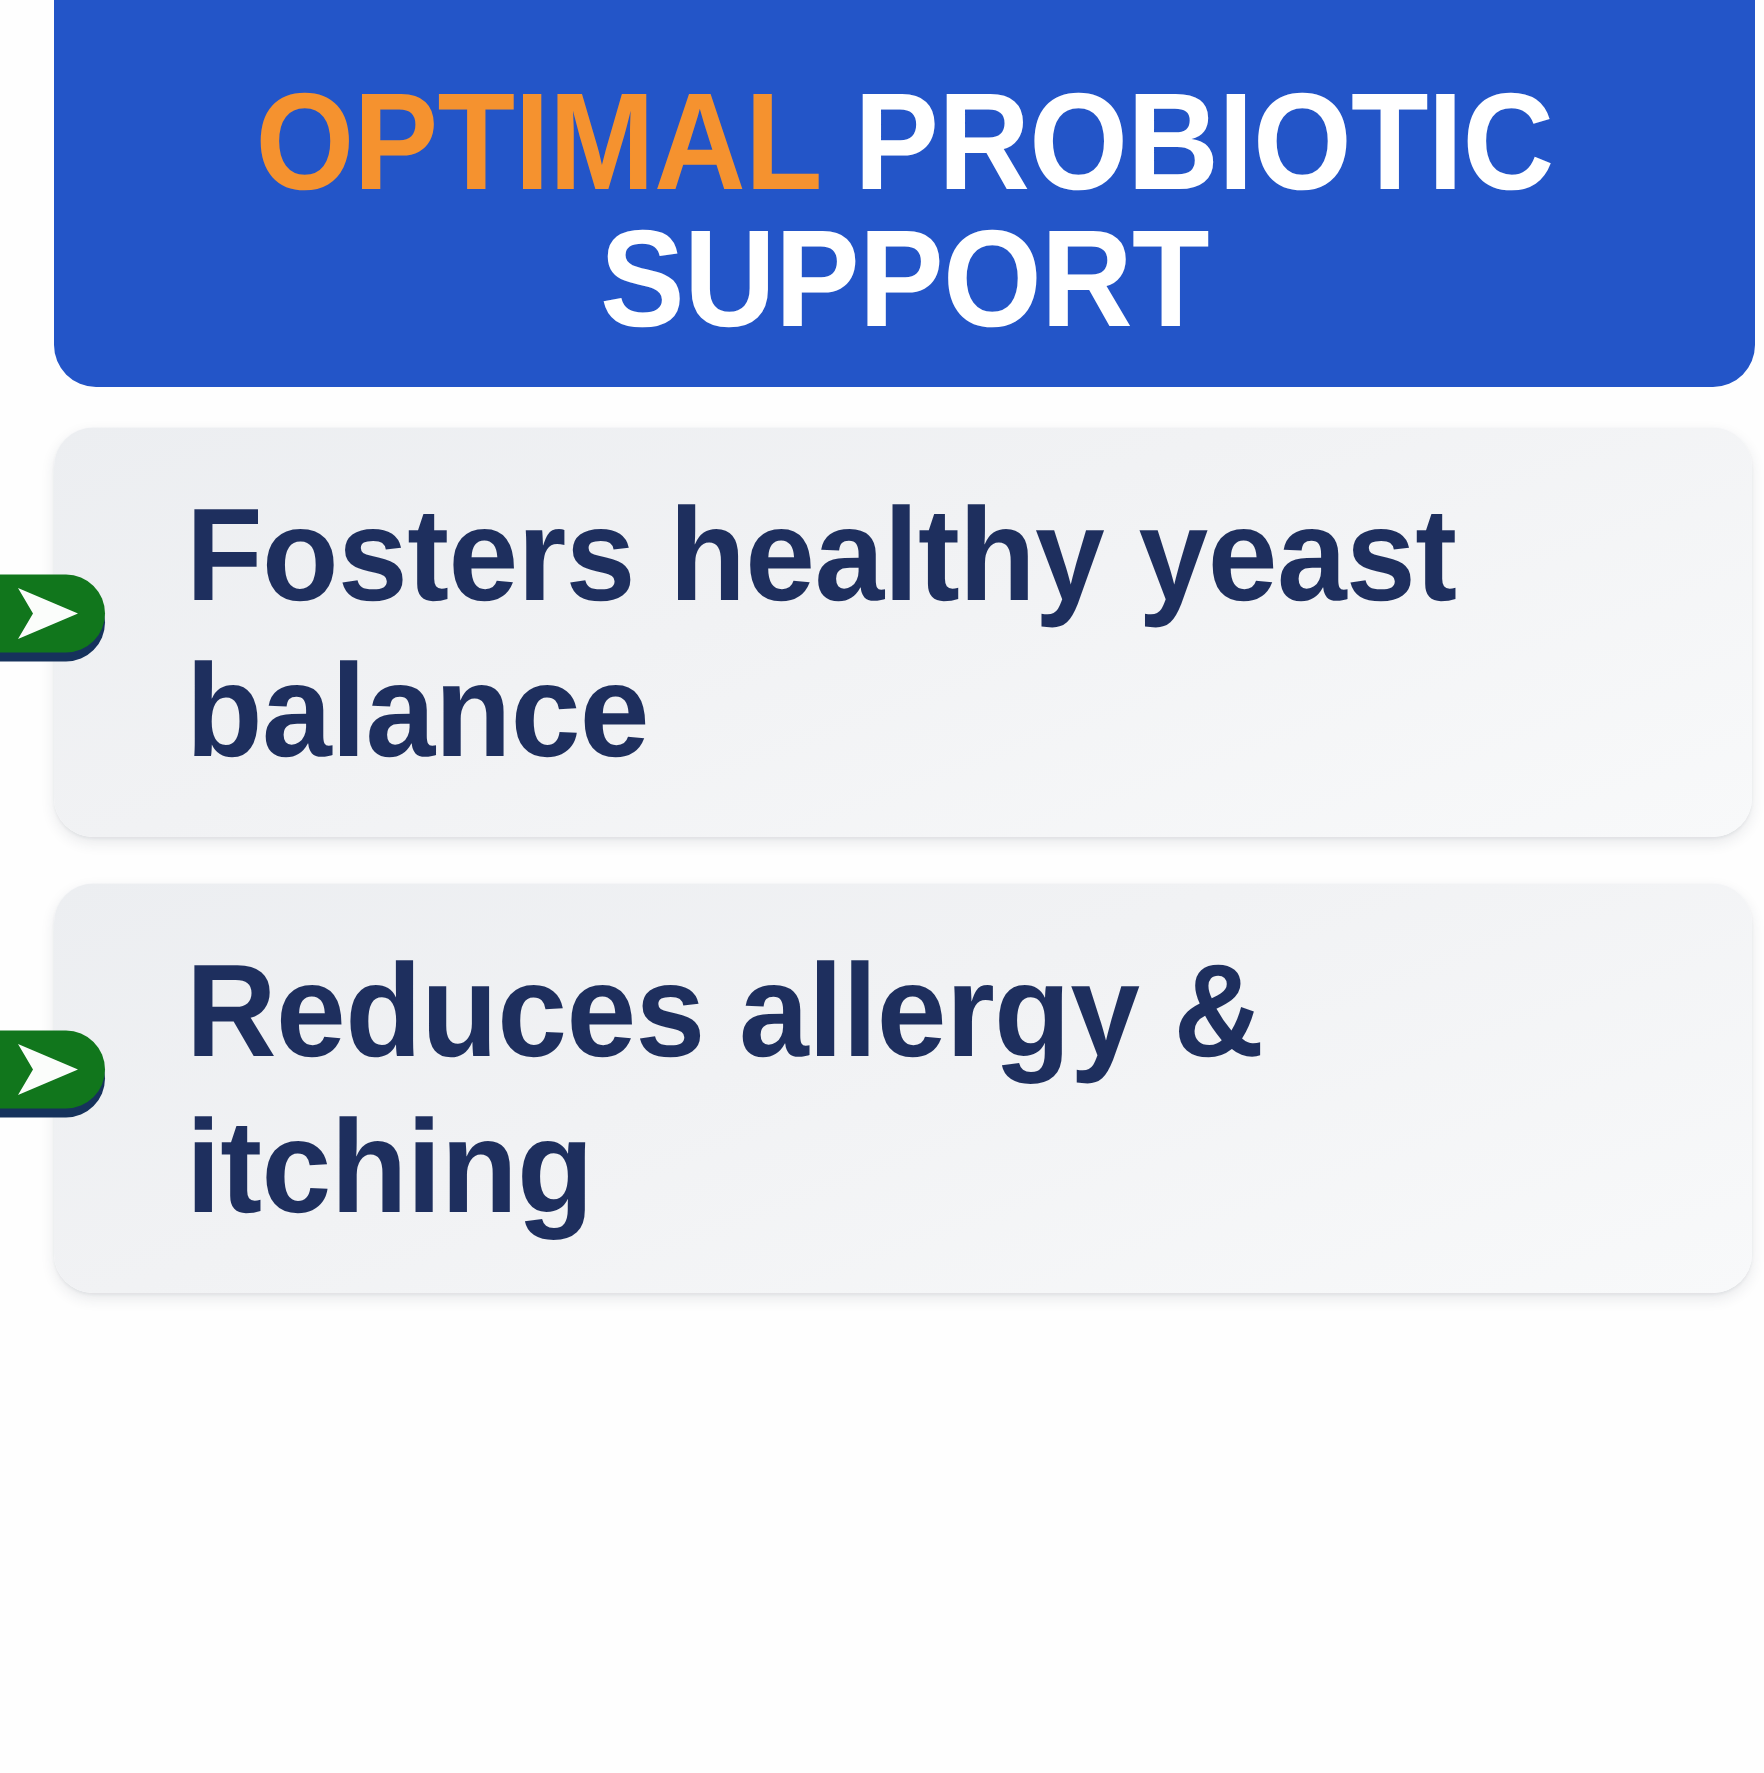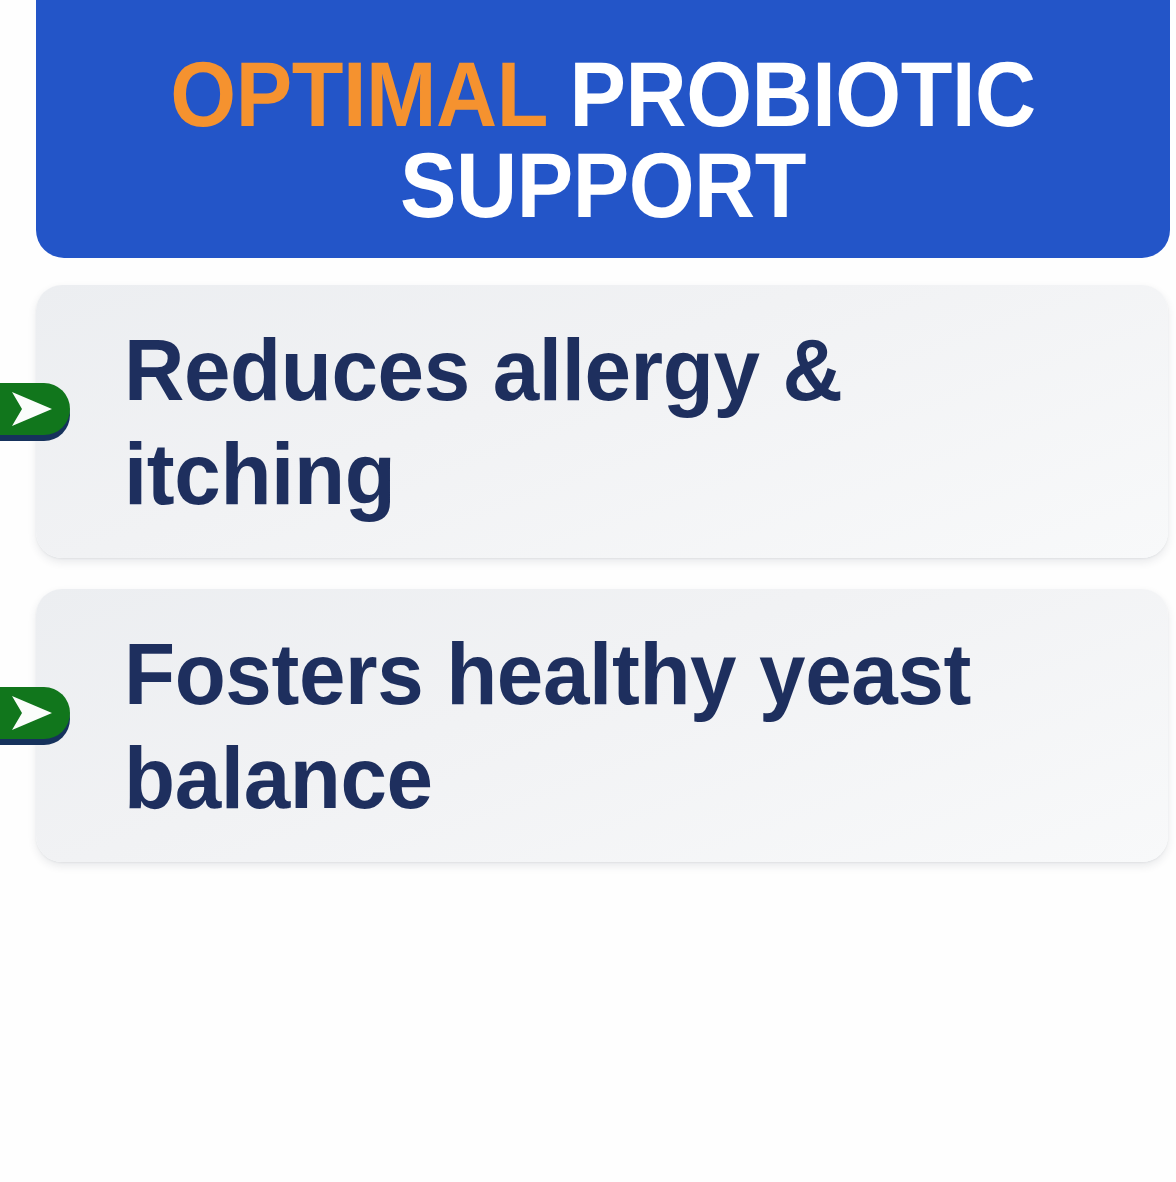--- a/index.html
+++ b/index.html
@@ -124,34 +124,34 @@
 
   <div class="header-banner">
     <h1 class="header-title"><span class="accent">OPTIMAL</span><span> PROBIOTIC SUPPORT</span></h1>
   </div>
 
   <div class="cards">
 
 
     <div class="card-row">
       <div class="card">
-        <p class="card-text">Reduces allergy &amp; itching</p>
+        <p class="card-text">Fosters healthy yeast balance</p>
       </div>
       <div class="badge">
         <svg viewBox="0 0 86 64" xmlns="http://www.w3.org/2000/svg" aria-hidden="true">
           <path d="M-14 6 H50 a26 26 0 0 1 0 52 H-14 Z" fill="#16325c"></path>
           <path d="M-14 0 H50 a26 26 0 0 1 0 52 H-14 Z" fill="#11761C"></path>
           <path d="M18 9 L58 26 L18 43 L28 26 Z" fill="#fbfdfb"></path>
         </svg>
       </div>
     </div>
 
     <div class="card-row">
       <div class="card">
-        <p class="card-text">Fosters healthy yeast balance</p>
+        <p class="card-text">Reduces allergy &amp; itching</p>
       </div>
       <div class="badge">
         <svg viewBox="0 0 86 64" xmlns="http://www.w3.org/2000/svg" aria-hidden="true">
           <path d="M-14 6 H50 a26 26 0 0 1 0 52 H-14 Z" fill="#16325c"></path>
           <path d="M-14 0 H50 a26 26 0 0 1 0 52 H-14 Z" fill="#11761C"></path>
           <path d="M18 9 L58 26 L18 43 L28 26 Z" fill="#fbfdfb"></path>
         </svg>
       </div>
     </div>
 

